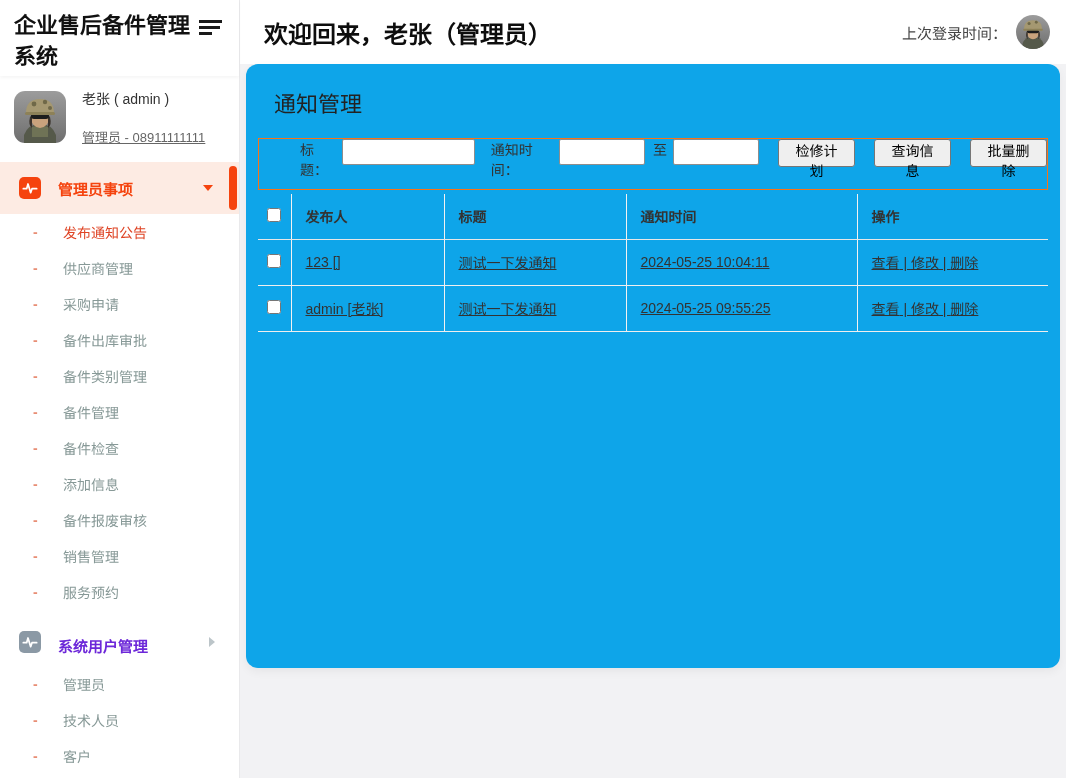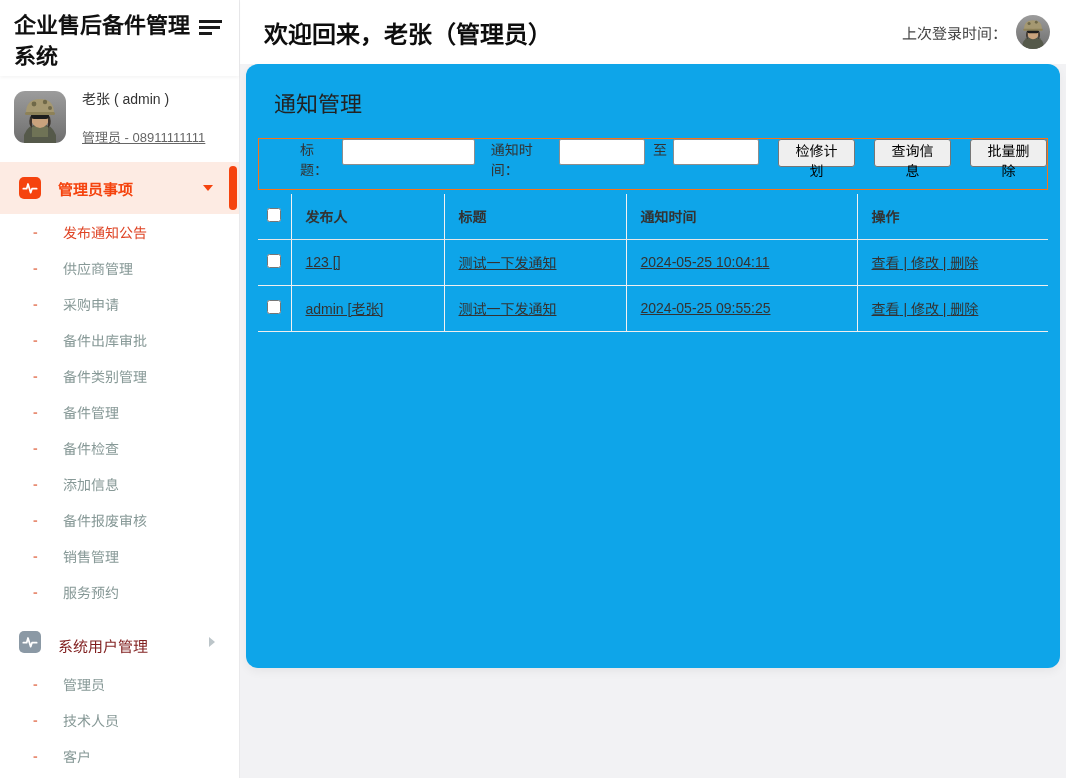--- a/index.html
+++ b/index.html
@@ -38,21 +38,21 @@
     padding-left: 19px; position: relative; cursor: pointer;
   }
   .nav-section.active { background: #fdebe3; color: #f5430e; }
   .nav-section .sec-icon {
     width: 22px; height: 22px; border-radius: 5px; margin-right: 17px;
     display: flex; align-items: center; justify-content: center; flex-shrink: 0;
   }
   .nav-section.active .sec-icon { background: #f5430e; }
   .nav-section.collapsed .sec-icon { background: #8b99a5; }
   .nav-section .sec-label { font-size: 15px; font-weight: bold; }
-  .nav-section.collapsed .sec-label { color: #7f1d1d; font-weight: normal; margin-top: 6px; }
+  .nav-section.collapsed .sec-label { color: #6d28d9; font-weight: bold; margin-top: 6px; }
   .caret-down {
     position: absolute; right: 26px; width: 0; height: 0;
     border-left: 5px solid transparent; border-right: 5px solid transparent;
     border-top: 6px solid #f5430e;
   }
   .caret-right {
     position: absolute; right: 24px; width: 0; height: 0;
     border-top: 5px solid transparent; border-bottom: 5px solid transparent;
     border-left: 6px solid #bcc5c9;
   }

